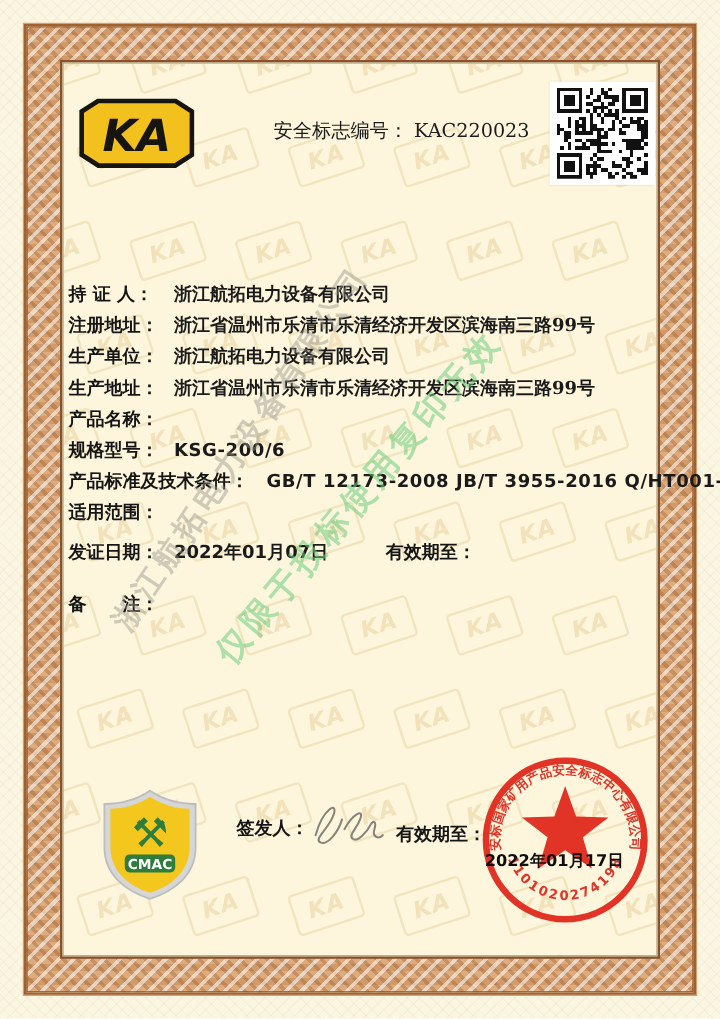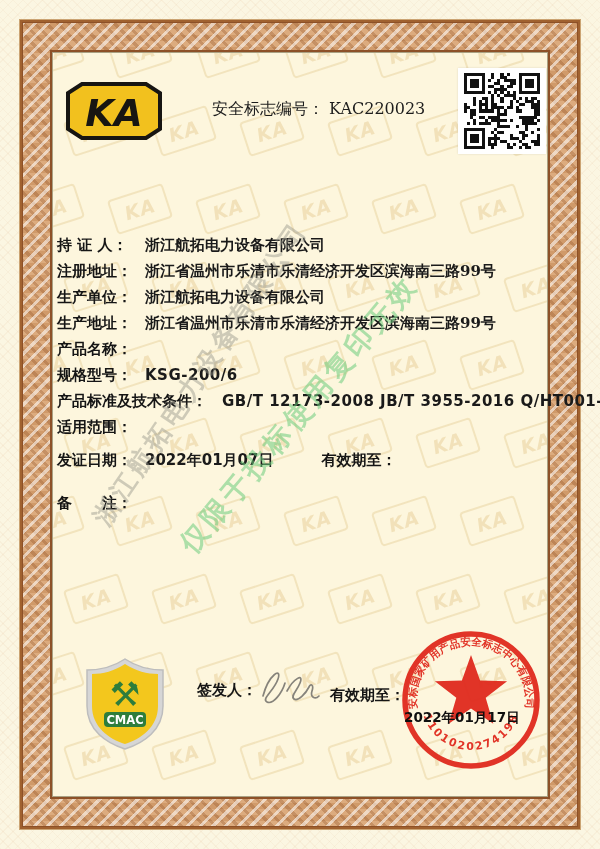--- a/index.html
+++ b/index.html
@@ -17,21 +17,21 @@
       repeating-linear-gradient(0deg, #dcab7e 0 6px, #d09a6a 6px 12px);
     box-shadow: inset 0 0 0 1px #8d5128, 0 0 0 1px #cba473;}
   .inner{position:absolute;inset:52px;z-index:2;background:#fdf6dd;border:1px solid #aaa284;
     box-shadow:0 0 0 2px #8d5128;overflow:hidden;}
   .katile{position:absolute;width:54px;height:32px;border:2px solid rgba(219,186,116,.30);
     border-radius:4px;transform:rotate(-18deg);color:rgba(219,186,116,.34);
     font:italic bold 19px "DejaVu Sans",sans-serif;display:flex;align-items:center;
     justify-content:center;letter-spacing:1px;}
   .abs{position:absolute;z-index:4;}
   
-  .certno{top:99px;left:212px;font:16px "DejaVu Serif","Liberation Serif",serif;color:#1c1c1c;white-space:nowrap;}
+  .certno{top:99px;left:228px;font:16px "DejaVu Serif","Liberation Serif",serif;color:#1c1c1c;white-space:nowrap;}
   .qrbox{top:68px;left:458px;width:88px;height:86px;background:#fff;display:flex;align-items:center;justify-content:center;box-shadow:0 0 2px rgba(0,0,0,.12);}
   .title{top:180px;left:0;width:100%;text-align:center;
     font:bold 30px "DejaVu Serif","Liberation Serif",serif;color:#111;letter-spacing:3px;}
   
   .fields{top:236px;left:57px;width:486px;}
   .frow{display:flex;align-items:baseline;height:26px;white-space:nowrap;}
   .flabel{font-weight:bold;font-size:15px;color:#151515;width:88px;flex:0 0 auto;}
   .frow.wide .flabel{width:auto;margin-right:15px;}
   .fvalue{font:bold 15px "DejaVu Serif","Liberation Serif",serif;color:#1a1a1a;}
   .fvalue.sans{font:bold 15px "DejaVu Sans","Liberation Sans",sans-serif;letter-spacing:.5px;}

